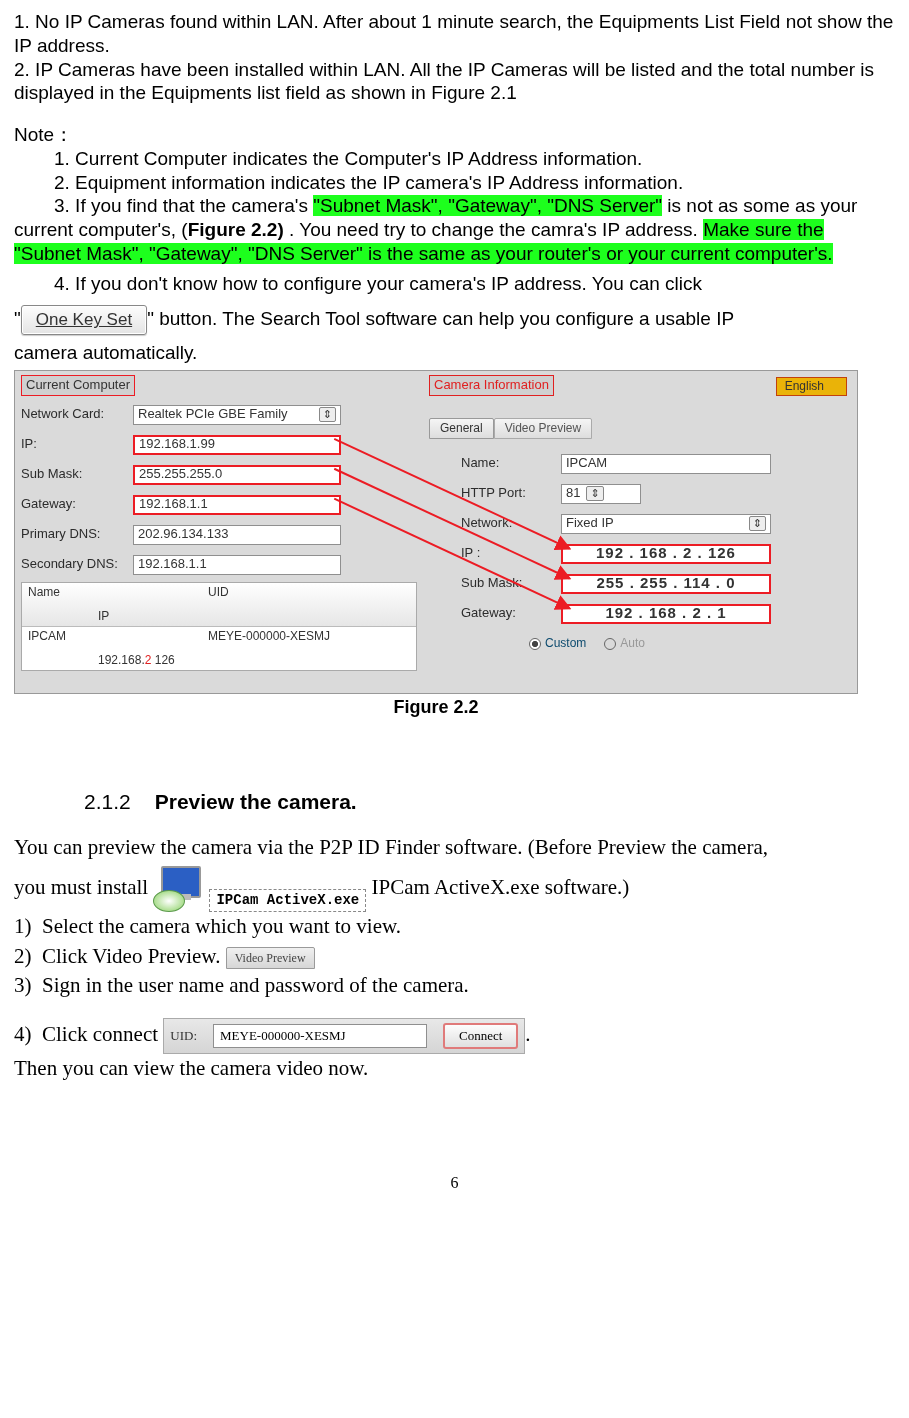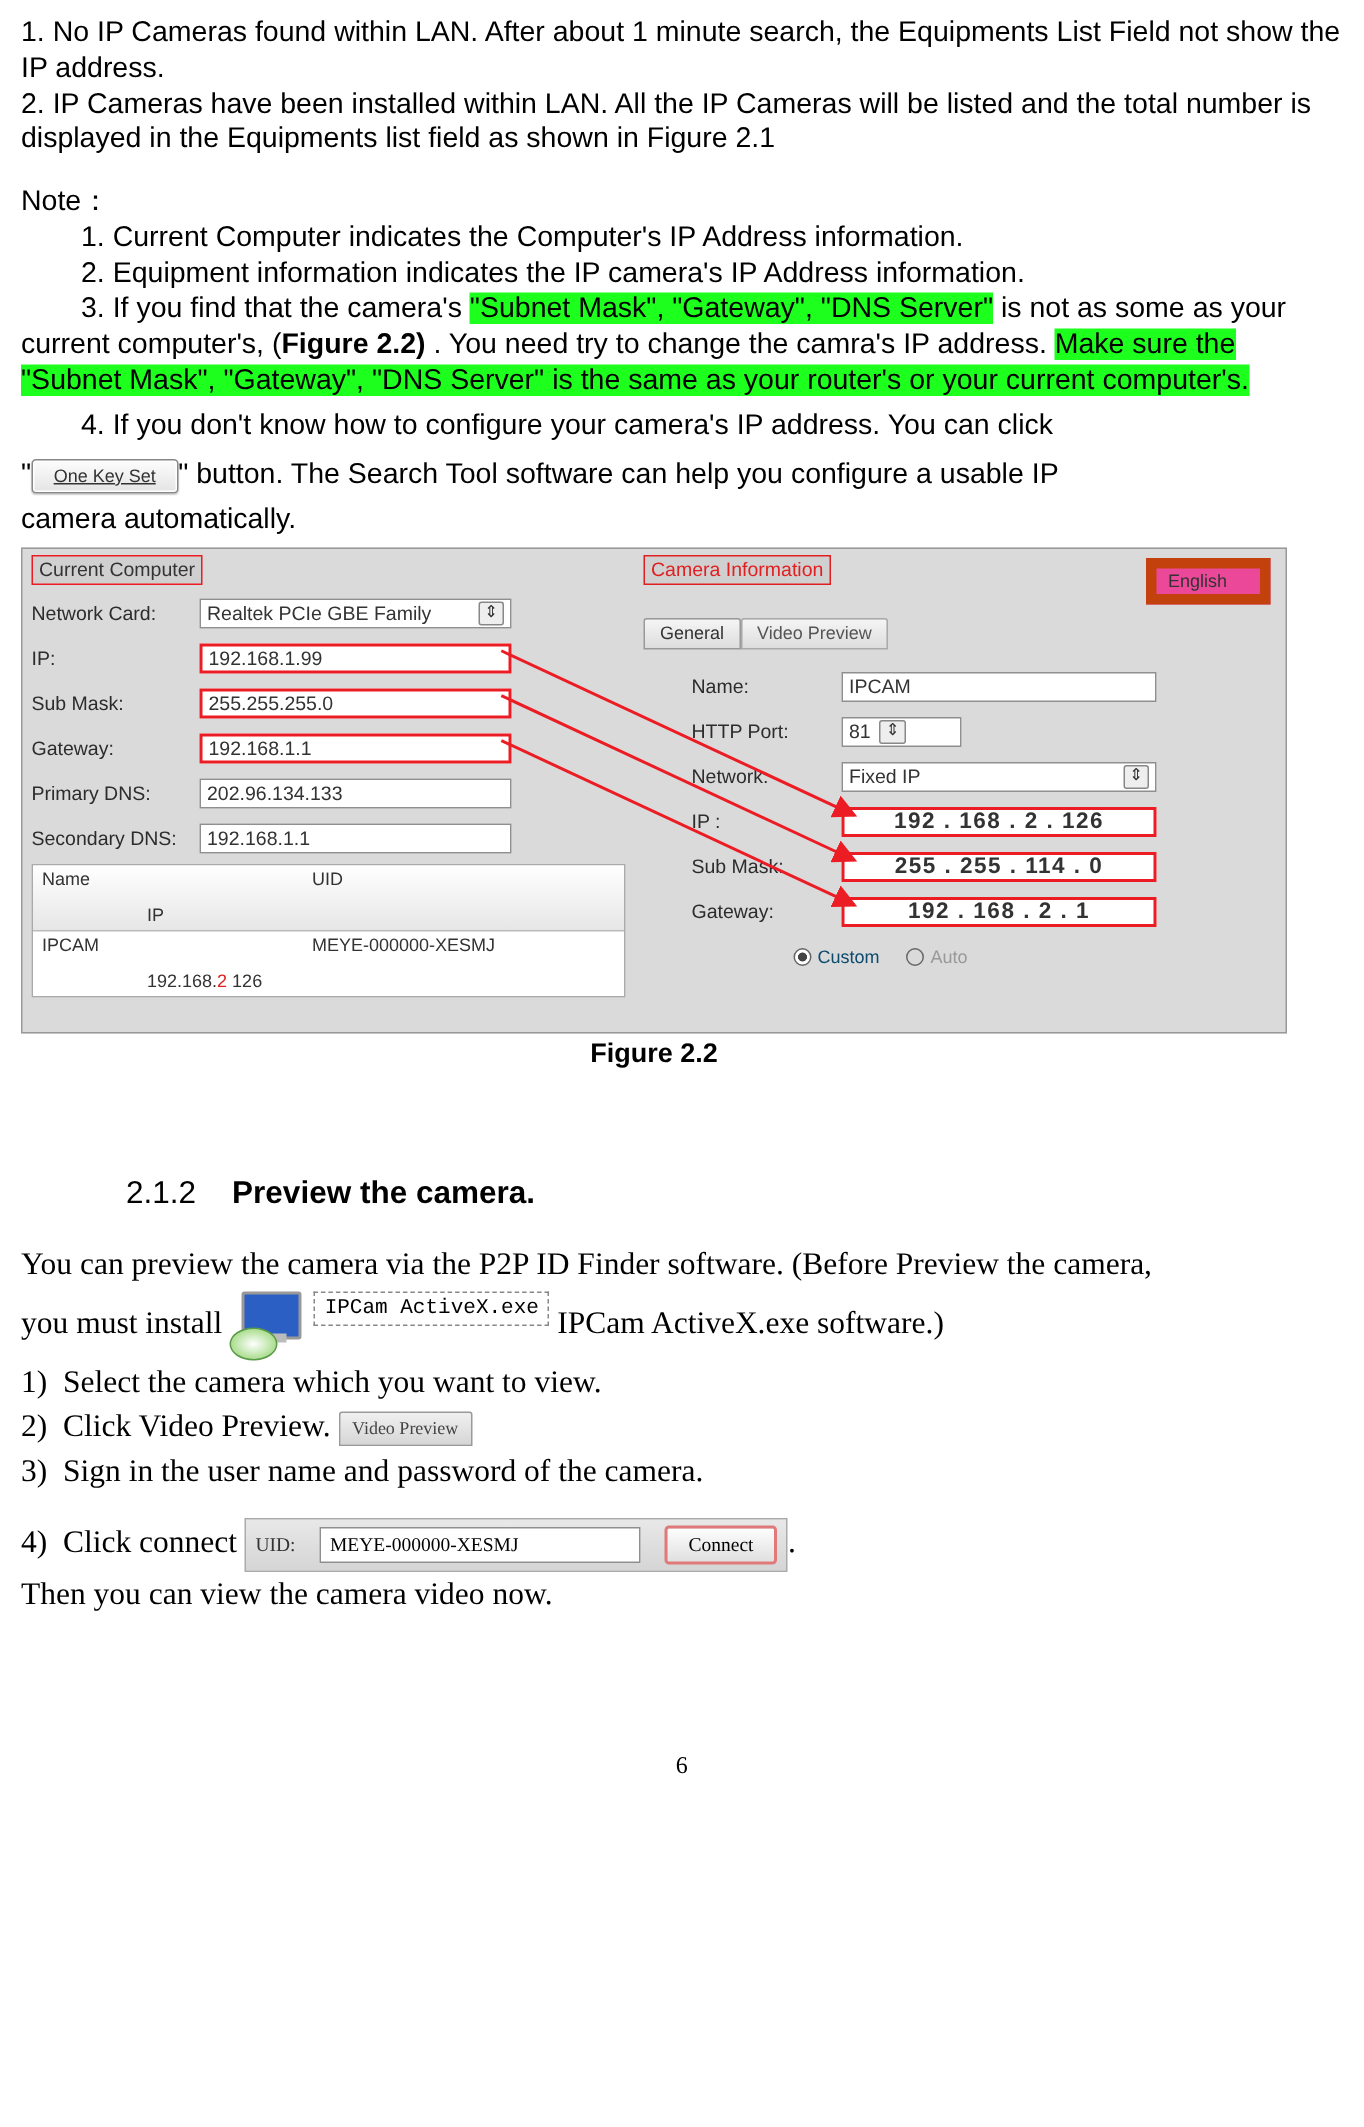--- a/index.html
+++ b/index.html
@@ -14,21 +14,21 @@
       background: #fff;
     }
     .indent1 { padding-left: 40px; }
     .hl-green { background: #1dff1d; }
     .note-section { margin-top: 18px; }
     .btn-oks {
       display: inline-block;
       border: 1px solid #888;
       border-radius: 3px;
       background: linear-gradient(#fdfdfd,#e4e4e4);
-      font-size: 12px;
+      font-size: 17px;
       padding: 3px 14px;
       color: #333;
       text-decoration: underline;
       vertical-align: middle;
       box-shadow: inset 0 0 0 1px #fff, 0 1px 1px rgba(0,0,0,.2);
     }
     .fig-container {
       margin-top: 6px;
       width: 844px;
     }
@@ -66,36 +66,36 @@
     .f22 .field.red { border:2px solid #ec1c24; }
     .f22 .dd::after{ content:"⇕"; font-size:11px; margin-left:auto; border:1px solid #888; padding:0 3px; background:#eee; border-radius:2px;}
     .f22 .spin::after{ content:"⇕"; font-size:11px; margin-left:6px; border:1px solid #888; padding:0 3px; background:#eee; border-radius:2px;}
     .f22 .cameras-hdr { margin-top:8px; padding:2px 0; border-top:1px solid #bbb;}
     .f22 .tbl { background:#fff; border:1px solid #aaa; font-size:12px;}
     .f22 .tbl-h { display:flex; background:linear-gradient(#fff,#e6e6e6); border-bottom:1px solid #bbb;}
     .f22 .tbl-h div, .f22 .tbl-r div{ padding:2px 6px; box-sizing:border-box;}
     .f22 .c1{width:70px;} .f22 .c2{width:110px;margin-top:24px;} .f22 .c3{flex:1;}
     .f22 .tbl-r{display:flex;}
     .f22 .redtxt{color:#e02020;}
-    .f22 .lang{position:absolute; top:6px; right:10px; background:#ec4899; border:7px solid #c2410c; padding:1px 22px 1px 8px; font-size:12px;}
+    .f22 .lang{position:absolute; top:6px; right:10px; background:#eab308; border:1px solid #c2410c; padding:1px 22px 1px 8px; font-size:12px;}
     .f22 .tabs{display:flex; gap:0; margin:16px 0 12px;}
     .f22 .tab{background:linear-gradient(#f5f5f5,#ddd); border:1px solid #999; padding:2px 10px; font-size:12px; border-radius:2px 2px 0 0;}
     .f22 .tab.off{border:1px solid #aaa; color:#555;}
     .f22 .r-lbl{width:100px;margin-left:32px;}
     .f22 .r-field{flex:1; max-width:210px;}
     .f22 .big-ip{font-size:15px; font-weight:bold; letter-spacing:1px; text-align:center; justify-content:center;}
     .f22 .radio{display:inline-flex;align-items:center;gap:4px;font-size:12px;color:#0c4a6e;margin-right:18px;}
     .f22 .radio::before{content:""; width:10px;height:10px;border:1px solid #666;border-radius:50%;display:inline-block;}
     .f22 .radio.sel::before{background:radial-gradient(#444 40%, #fff 45%);}
     .f22 svg.arrows{position:absolute; inset:0; pointer-events:none;}
     
     .serif { font-family: "Times New Roman", Times, serif; font-size: 21px; line-height:1.4;}
     h3.sec212{font-family: Arial; font-size:21px; font-weight:bold; margin: 70px 0 18px 70px;}
     h3.sec212 .secnum{font-weight:normal; margin-right:24px;}
-    .activex-box{display:inline-flex;align-items:flex-start;gap:6px;vertical-align:middle;}
+    .activex-box{display:inline-flex;align-items:flex-end;gap:6px;vertical-align:middle;font-weight:bold;}
     .activex-icon{width:50px;height:46px;position:relative;display:inline-block;}
     .activex-icon .mon{position:absolute;left:8px;top:0;width:36px;height:28px;background:#2b5fc4;border:2px solid #999;border-radius:2px;}
     .activex-icon .base{position:absolute;left:14px;top:28px;width:24px;height:6px;background:#bbb;}
     .activex-icon .disc{position:absolute;left:0;bottom:0;width:30px;height:20px;border-radius:50%;background:radial-gradient(#fff,#88d060);border:1px solid #5a994a;}
     .activex-label{border:1px dashed #888;padding:1px 6px;font-family:"Courier New",monospace;font-size:14px;}
     .vp-tab{display:inline-block;background:linear-gradient(#f0f0f0,#d6d6d6);border:1px solid #9a9a9a;border-radius:2px 2px 0 0;padding:2px 8px;font-size:12px;color:#444;vertical-align:middle;}
     .connect-box{display:inline-flex;align-items:center;background:linear-gradient(#e8e8e8,#d5d5d5);border:1px solid #aaa;padding:4px 6px;gap:16px;vertical-align:middle;}
     .connect-box .uidlbl{font-size:13px;color:#333;}
     .connect-box .uidfield{background:#fff;border:1px solid #8f8f8f;padding:2px 6px;font-size:13px;width:200px;}
     .connect-box .cbtn{background:linear-gradient(#fdfdfd,#e0e0e0);border:2px solid #e07a7a;border-radius:3px;padding:2px 14px;font-size:13px;}

